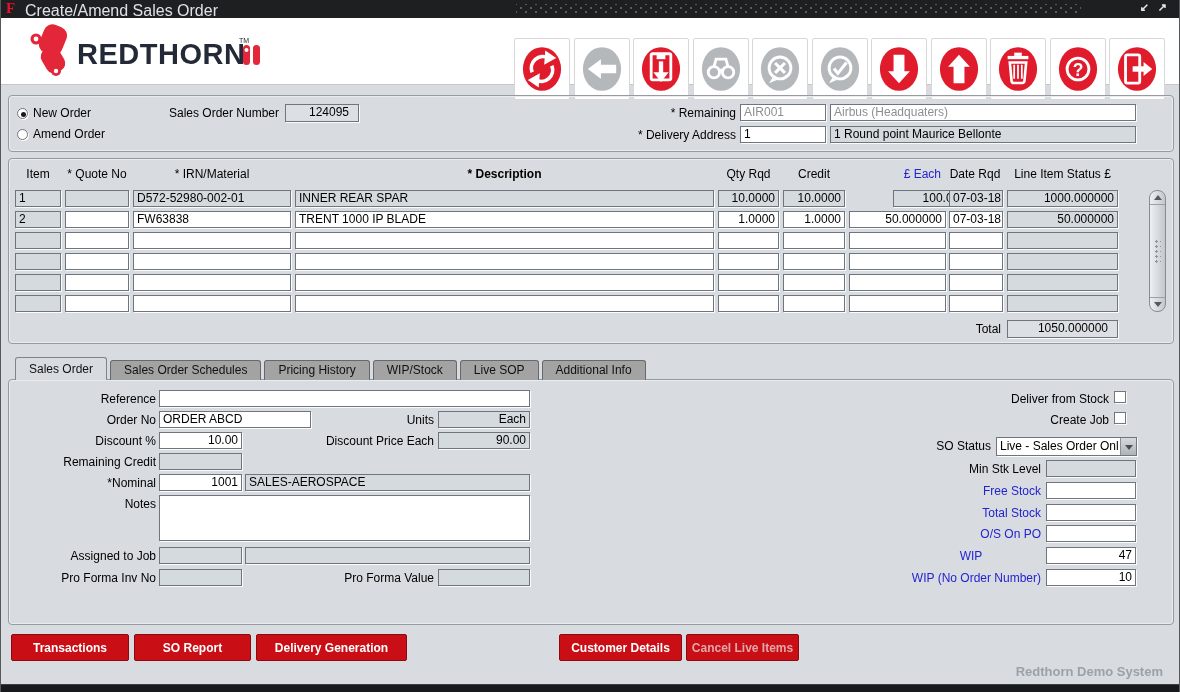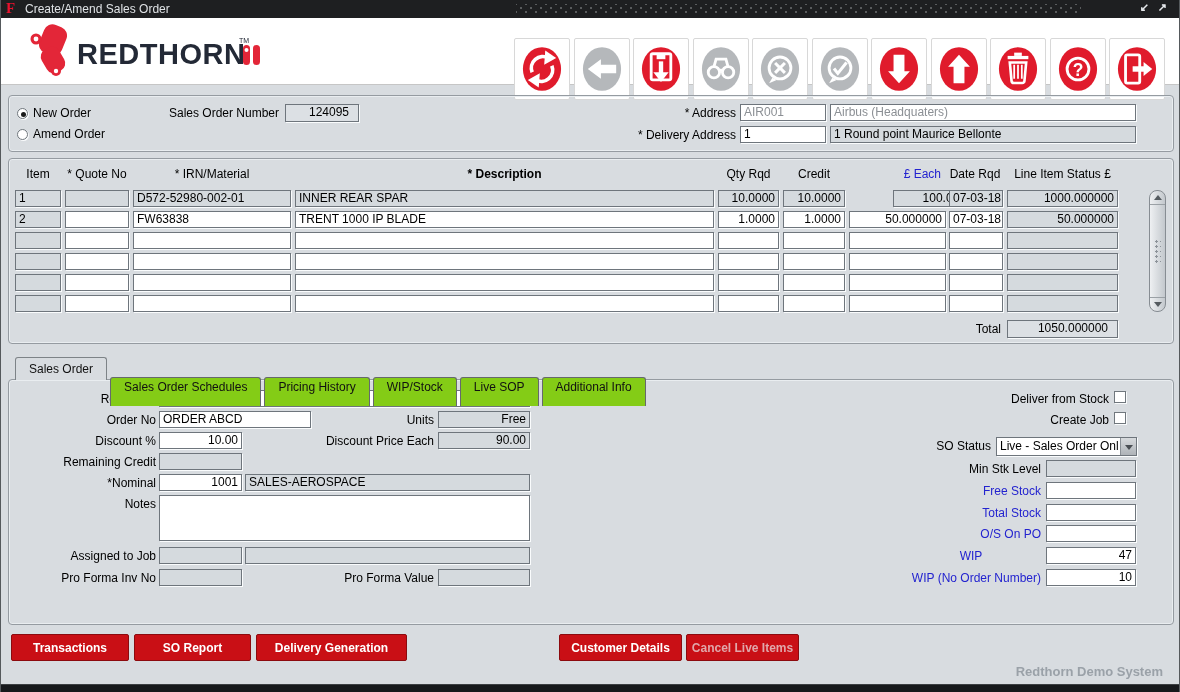--- a/index.html
+++ b/index.html
@@ -3,21 +3,21 @@
 <meta charset="utf-8">
 <style>
   *{box-sizing:border-box;margin:0;padding:0;}
   html,body{background:#6f7478;}
   .window{position:relative;width:1180px;height:692px;background:#d8dce0;
     font-family:"Liberation Sans",sans-serif;overflow:hidden;
     border-left:1px solid #55595c;border-right:1px solid #55595c;}
   
   .titlebar{position:absolute;left:0;top:0;right:0;height:18px;background:#1e1f21;}
   .tb-icon{position:absolute;left:5px;top:0px;color:#e8112d;font:bold 15px "Liberation Serif",serif;}
-  .tb-title{position:absolute;left:24px;top:2px;color:#dfe2e5;font-size:12px;}
+  .tb-title{position:absolute;left:24px;top:2px;color:#dfe2e5;font-size:16px;}
   .tb-pattern{position:absolute;left:515px;right:98px;top:4px;height:11px;
     background-image:radial-gradient(circle,#595b5d 1.1px,transparent 1.3px),
                      radial-gradient(circle,#595b5d 1.1px,transparent 1.3px);
     background-size:10px 8px;background-position:0 0,5px 4px;}
   .tb-ctrl{position:absolute;top:1px;color:#e6e9ec;font-size:11px;font-weight:bold;}
   
   .toolbar{position:absolute;left:0;top:18px;right:0;height:67px;background:#fff;border-bottom:1px solid #c6c6c6;}
   .tbtn{position:absolute;top:20px;width:56px;height:62px;background:#fff;border:1px solid #d8d8d8;
     border-radius:2px;display:flex;align-items:center;justify-content:center;}
   
@@ -36,22 +36,22 @@
   .radio{position:absolute;width:11px;height:11px;border-radius:50%;background:#fff;border:1px solid #70777d;
     box-shadow:1px 1px 0 rgba(252,253,254,.9);}
   .radio.sel::after{content:"";position:absolute;left:2.5px;top:2.5px;width:5px;height:5px;border-radius:50%;background:#1b1b1b;}
   .cb{position:absolute;width:12px;height:12px;background:#fff;border:1px solid #70777d;
     box-shadow:1px 1px 0 rgba(252,253,254,.9);}
   .hdr{position:absolute;font-size:12px;color:#000;text-align:center;height:14px;line-height:14px;white-space:nowrap;}
   .hdr.r{text-align:right;}
   .hdr.b{color:#2323cf;}
   
   .tabs{position:absolute;left:14px;top:357px;display:flex;gap:3px;height:23px;z-index:3;}
-  .tab{font-size:12px;padding:0 13px;background:#84cc16;border:1px solid #66696c;border-bottom:none;
-    border-radius:3px 3px 0 0;line-height:19px;height:29px;margin-top:20px;color:#111;}
+  .tab{font-size:12px;padding:0 13px;background:#a3a3a3;border:1px solid #66696c;border-bottom:none;
+    border-radius:3px 3px 0 0;line-height:19px;height:20px;margin-top:3px;color:#111;}
   .tab.active{background:#d8dce0;height:23px;margin-top:0;line-height:23px;border-color:#7d8387;}
   
   .dd{position:absolute;height:19px;background:#fff;border:1px solid #6e757c;
     box-shadow:1px 1px 0 rgba(252,253,254,.95);font-size:12px;}
   .dd-txt{position:absolute;left:3px;top:1px;right:18px;overflow:hidden;white-space:nowrap;line-height:15px;}
   .dd-btn{position:absolute;right:0;top:0;bottom:0;width:16px;background:linear-gradient(#d7dadd,#aeb3b8);
     border-left:1px solid #8a9096;display:flex;align-items:center;justify-content:center;}
   .dd-btn::after{content:"";border:4px solid transparent;border-top:5px solid #4a4f54;margin-top:5px;}
   
   .abtn{position:absolute;top:634px;height:27px;background:#c90f15;border:1px solid #8c0a0e;border-radius:2px;
@@ -187,21 +187,21 @@
     </div>
   </div>
 
   <div class="gbox" style="left:7px;top:95px;width:1166px;height:57px;"></div>
   <div class="radio sel" style="left:16px;top:108px;"></div>
   <div class="lbl l" style="left:32px;top:106px;width:110px;">New Order</div>
   <div class="radio" style="left:16px;top:129px;"></div>
   <div class="lbl l" style="left:32px;top:127px;width:110px;">Amend Order</div>
   <div class="lbl" style="left:150px;top:106px;width:128px;">Sales Order Number</div>
   <div class="fld solite" style="left:284px;top:104px;width:74px;">124095</div>
-  <div class="lbl" style="left:600px;top:106px;width:135px;">* Address</div>
+  <div class="lbl" style="left:600px;top:106px;width:135px;">* Remaining</div>
   <div class="fld gtxt" style="left:739px;top:104px;width:86px;">AIR001</div>
   <div class="fld gtxt" style="left:829px;top:104px;width:306px;">Airbus (Headquaters)</div>
   <div class="lbl" style="left:600px;top:128px;width:135px;">* Delivery Address</div>
   <div class="fld" style="left:739px;top:126px;width:86px;">1</div>
   <div class="fld ro" style="left:829px;top:126px;width:306px;">1 Round point Maurice Bellonte</div>
 
   <div class="gbox" style="left:7px;top:158px;width:1166px;height:186px;"></div>
   <div class="hdr" style="left:14px;top:167px;width:46px;">Item</div>
   <div class="hdr" style="left:64px;top:167px;width:64px;">* Quote No</div>
   <div class="hdr" style="left:132px;top:167px;width:158px;">* IRN/Material</div>
@@ -291,21 +291,21 @@
   </div>
 
   <div class="gbox" style="left:7px;top:379px;width:1166px;height:246px;"></div>
 
   <div class="lbl" style="left:15px;top:392px;width:140px;">Reference</div>
   <div class="fld" style="left:158px;top:390px;width:371px;"></div>
 
   <div class="lbl" style="left:15px;top:413px;width:140px;">Order No</div>
   <div class="fld" style="left:158px;top:411px;width:152px;">ORDER ABCD</div>
   <div class="lbl" style="left:330px;top:413px;width:103px;">Units</div>
-  <div class="fld ro num" style="left:437px;top:411px;width:92px;">Free</div>
+  <div class="fld ro num" style="left:437px;top:411px;width:92px;">Each</div>
 
   <div class="lbl" style="left:15px;top:434px;width:140px;">Discount %</div>
   <div class="fld num" style="left:158px;top:432px;width:83px;">10.00</div>
   <div class="lbl" style="left:290px;top:434px;width:143px;">Discount Price Each</div>
   <div class="fld ro num" style="left:437px;top:432px;width:92px;">90.00</div>
 
   <div class="lbl" style="left:15px;top:455px;width:140px;">Remaining Credit</div>
   <div class="fld ro" style="left:158px;top:453px;width:83px;"></div>
 
   <div class="lbl" style="left:15px;top:476px;width:140px;">*Nominal</div>

